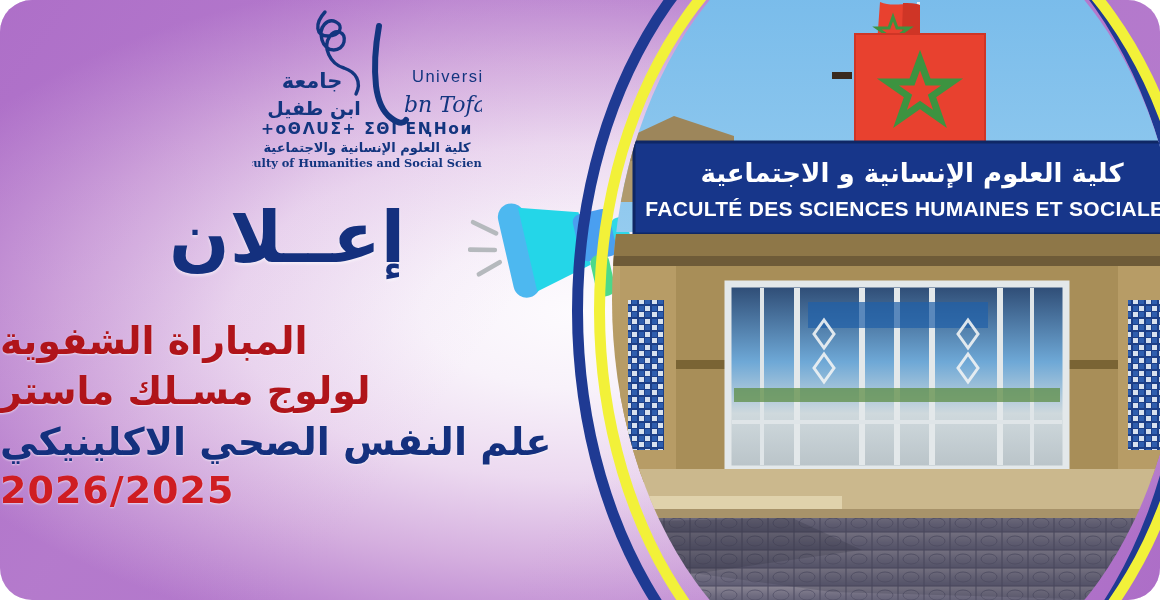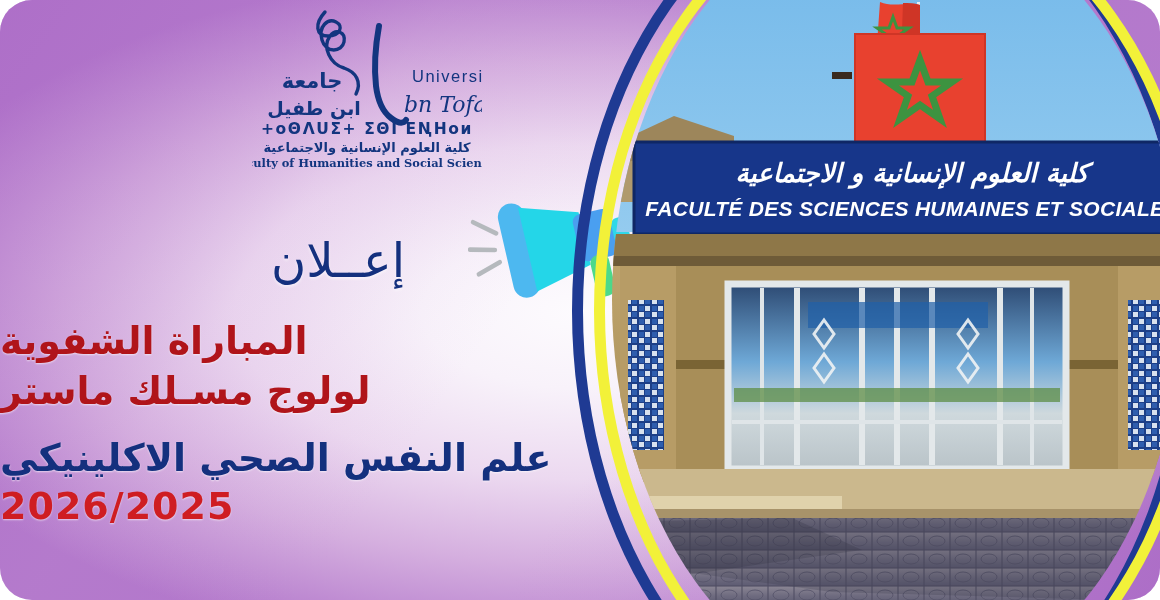--- a/index.html
+++ b/index.html
@@ -22,41 +22,40 @@
   .left{position:absolute;left:0;top:0;width:730px;height:600px;z-index:4;}
 
   
   .logo{position:absolute;left:252px;top:2px;width:230px;height:170px;}
   .logo svg{display:block;width:230px;height:170px;}
 
   
   .headline-row{position:absolute;left:180px;top:186px;width:470px;height:125px;}
   .headline-word{
     position:absolute;right:245px;top:10px;
-    font-size:48px;font-weight:400;color:#14307e;
+    font-size:71px;font-weight:700;color:#14307e;
     letter-spacing:1px;direction:rtl;white-space:nowrap;
     text-shadow:0 2px 3px rgba(255,255,255,.55);
-    margin-top:36px;
   }
   .megaphone{position:absolute;left:288px;top:0px;width:178px;height:125px;}
   .megaphone svg{display:block;width:178px;height:125px;}
 
   
   .body-lines{position:absolute;left:0;top:318px;width:730px;text-align:left;direction:rtl;}
   .line{
     font-weight:700;white-space:nowrap;line-height:1.22;
     text-shadow:0 1px 2px rgba(255,255,255,.6);
   }
   .line-1{font-size:38px;color:#b0141a;margin-bottom:4px;}
-  .line-2{font-size:38px;color:#b0141a;margin-bottom:20px;}
+  .line-2{font-size:38px;color:#b0141a;margin-bottom:4px;}
   .line-3{font-size:38px;color:#14307e;margin-bottom:2px;}
   .line-4{font-size:38px;color:#cf1d22;direction:ltr;letter-spacing:1px;font-weight:700;}
 
   
-  .right-wrap{position:absolute;right:0;top:0;width:470px;height:600px;z-index:6;font-style:italic;}
+  .right-wrap{position:absolute;right:0;top:0;width:470px;height:600px;z-index:6;}
   .arc{position:absolute;border-radius:50%;}
   .arc-navy{
     left:-118px;top:-128px;width:600px;height:856px;
     border:11px solid #1f3a93;border-radius:50%;
     background:transparent;
   }
   .arc-yellow{
     left:-96px;top:-112px;width:588px;height:824px;
     border:11px solid #f2f139;border-radius:50%;
     background:transparent;

